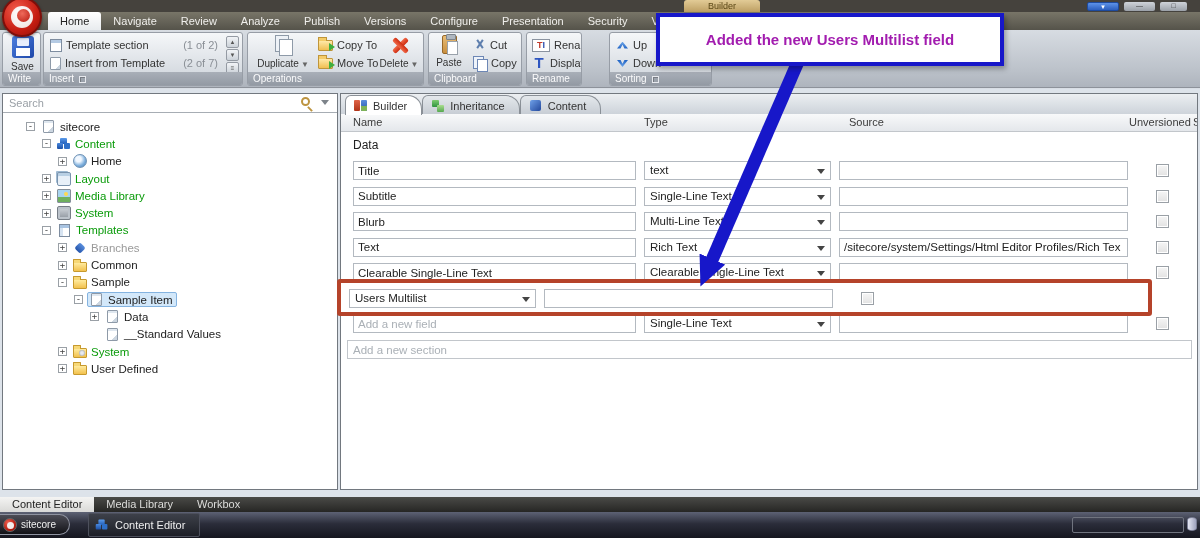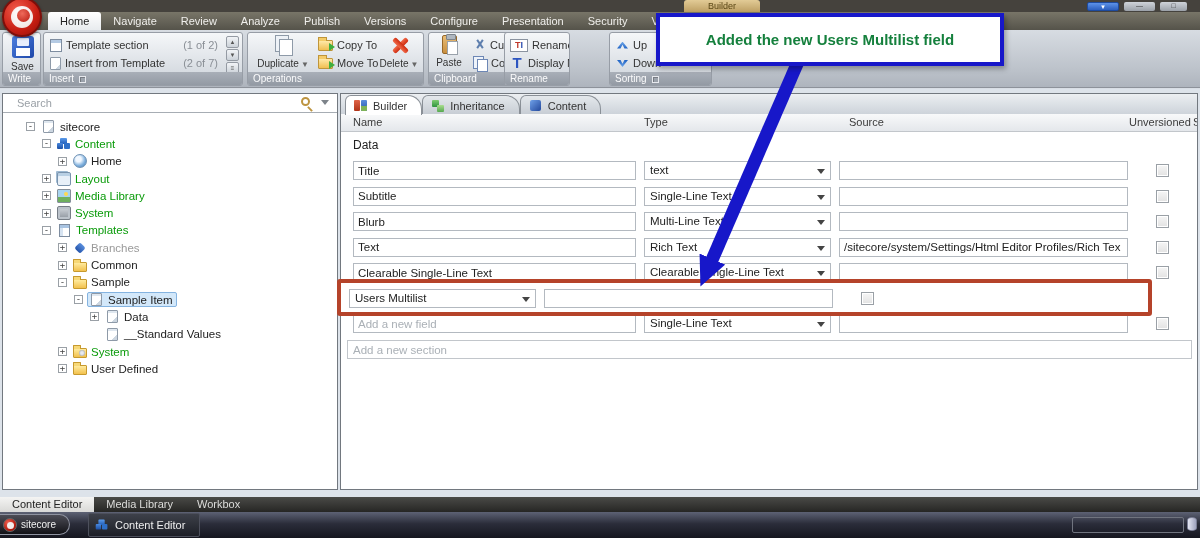--- a/index.html
+++ b/index.html
@@ -81,21 +81,21 @@
   .ricon-chev { display:inline-block; width:13px; height:11px; position:relative; }
   .ricon-chev::before { content:""; position:absolute; left:1px; top:2px; width:11px; height:7px;
     clip-path:polygon(50% 0, 100% 100%, 68% 100%, 50% 45%, 32% 100%, 0 100%); background:linear-gradient(#6fa6e8,#1f62c4); }
   .ricon-chev.down::before { transform:rotate(180deg); }
   .spinbtn { width:13px; height:12px; border:1px solid #949aa3; background:linear-gradient(#f2f4f7,#ccd2d9); font-size:6px; color:#555; text-align:center; line-height:11px; border-radius:2px; }
 
   
   #workspace { position:absolute; left:0; top:89px; width:1200px; height:408px; background:#dde3ea; }
   #leftpanel { position:absolute; left:2px; top:4px; width:336px; height:397px; background:#fff; border:1px solid #72787f; }
   #searchrow { position:absolute; left:0; top:0; right:0; height:19px; border-bottom:1px solid #a7adb4; background:#fff; }
-  #search-input { position:absolute; left:0; top:0; width:292px; height:18px; border:none; outline:none; font-size:11px; padding-left:14px; color:#333; font-family:"Liberation Sans",sans-serif; }
+  #search-input { position:absolute; left:0; top:0; width:292px; height:18px; border:none; outline:none; font-size:11px; padding-left:6px; color:#333; font-family:"Liberation Sans",sans-serif; }
   #search-input::placeholder { color:#9aa0a6; }
   .mag { position:absolute; left:298px; top:3px; width:9px; height:9px; border:2px solid #bd9440; border-radius:50%; }
   .mag::after { content:""; position:absolute; left:6px; top:7px; width:2px; height:6px; background:#bd9440; transform:rotate(-45deg); }
   #search-dd { position:absolute; left:318px; top:6px; width:0; height:0; border-left:4px solid transparent; border-right:4px solid transparent; border-top:5px solid #7d838a; }
 
   #tree { position:absolute; left:0; top:24px; right:0; bottom:0; overflow:hidden; }
   .trow { height:17.3px; display:flex; align-items:center; font-size:11.5px; color:#222; white-space:nowrap; }
   .texp { width:9px; height:9px; border:1px solid #9aa0a6; background:#fff; font-size:9px; line-height:7px; text-align:center; color:#444; margin-right:4px; flex:none; font-family:"DejaVu Sans Mono",monospace; }
   .texp.noexp { visibility:hidden; }
   .tinner { display:flex; align-items:center; gap:4px; padding:0 3px 0 1px; border:1px solid transparent; }
@@ -146,21 +146,21 @@
   .f-type .dd-arrow { position:absolute; right:5px; top:7px; width:0; height:0; border-left:4px solid transparent; border-right:4px solid transparent; border-top:5px solid #444; }
   .f-source { margin-left:8px; width:289px; height:19px; border:1px solid #b3b9c0; font-size:11.5px; padding:0 4px; color:#222; font-family:"Liberation Sans",sans-serif; outline:none; }
   .f-check { margin-left:28px; width:13px; height:13px; border:1px solid #9aa0a6; background:linear-gradient(#f6f6f6,#e2e2e2); box-shadow:inset 0 0 0 1px #fff; }
   #add-section { position:absolute; left:6px; top:246px; width:845px; height:19px; border:1px solid #c2c6cb; font-size:11.5px; padding:0 5px; color:#222; font-family:Liberation Sans, sans-serif; outline:none; }
   #add-section::placeholder { color:#aab0b6; }
 
   
   #redbox { position:absolute; left:337px; top:279px; width:815px; height:37px; border:4px solid #b5432a; border-radius:3px; z-index:40; pointer-events:none; }
   #arrow-svg { position:absolute; left:0; top:0; width:1200px; height:538px; z-index:45; pointer-events:none; }
   #callout { position:absolute; left:656px; top:13px; width:348px; height:53px; background:#fff; border:4px solid #1717c9; z-index:50;
-    display:flex; align-items:center; justify-content:center; font-size:15px; font-weight:bold; color:#15803d; box-shadow:2px 3px 5px rgba(0,0,0,.3); }
+    display:flex; align-items:center; justify-content:center; font-size:15px; font-weight:bold; color:#a21caf; box-shadow:2px 3px 5px rgba(0,0,0,.3); }
 
   
   #apptabs { position:absolute; left:0; top:497px; width:1200px; height:15px; background:linear-gradient(#4a4a47,#262624); display:flex; align-items:stretch; z-index:10; }
   .apptab { font-size:11px; color:#dcdcda; padding:0 12px; line-height:15px; }
   .apptab.active { background:linear-gradient(#f4f4f3,#d9d9d7); color:#222; }
   #taskbar { position:absolute; left:0; top:512px; width:1200px; height:26px; background:linear-gradient(#5d6274,#2b2d3a 45%, #15161f); z-index:10; }
   #start-pill { position:absolute; left:0; top:2px; width:70px; height:21px; border:1px solid #8f93a0; border-left:none; border-radius:0 11px 11px 0;
     background:linear-gradient(#4c4c55,#121217); display:flex; align-items:center; gap:4px; padding-left:3px; }
   #mini-orb { width:14px; height:14px; border-radius:50%; background:radial-gradient(circle at 35% 30%, #f06052, #b41а0c 65%, #8f0f08); background:radial-gradient(circle at 35% 30%, #f06052, #b41a0c 65%, #8f0f08); border:1px solid #666; position:relative; flex:none; }
   #mini-orb::before { content:""; position:absolute; left:3px; top:3px; width:7px; height:7px; border-radius:50%; background:#f4ecea; }
@@ -269,21 +269,21 @@
         <span class="ricon-cut"></span>
         <span>Cut</span>
       </div>
       <div class="rowbtn" style="left:44px; top:22px;">
         <span class="ricon-copy"></span>
         <span>Copy</span>
       </div>
       <div class="rgroup-label">Clipboard</div>
     </div>
 
-    <div class="rgroup" style="left:504px; width:66px;">
+    <div class="rgroup" style="left:526px; width:56px;">
       <div class="rowbtn" style="left:5px; top:4px;">
         <span class="ricon-rename">T<b>I</b></span>
         <span>Rename</span>
       </div>
       <div class="rowbtn" style="left:5px; top:22px;">
         <span class="ricon-T">T</span>
         <span>Display Name</span>
       </div>
       <div class="rgroup-label">Rename</div>
     </div>

